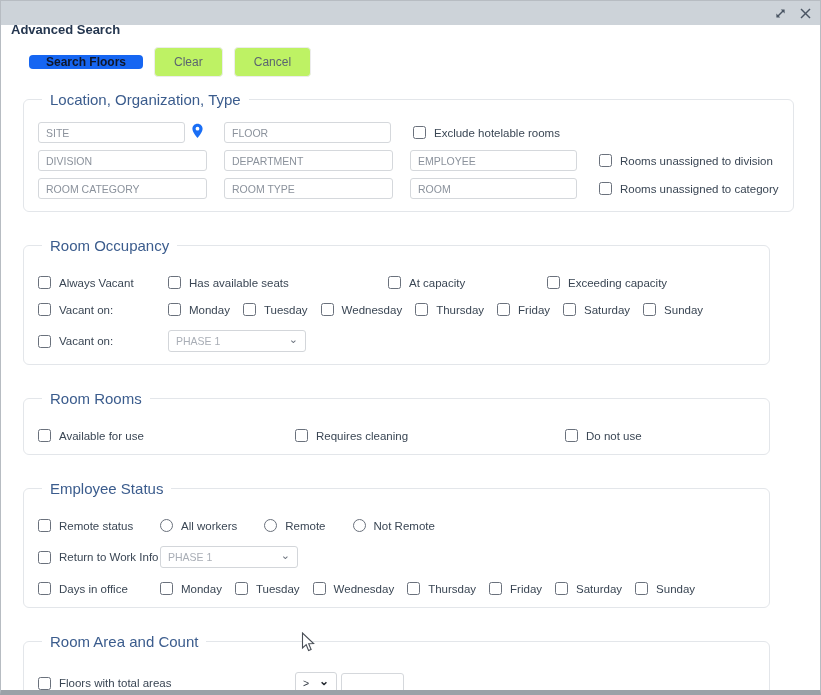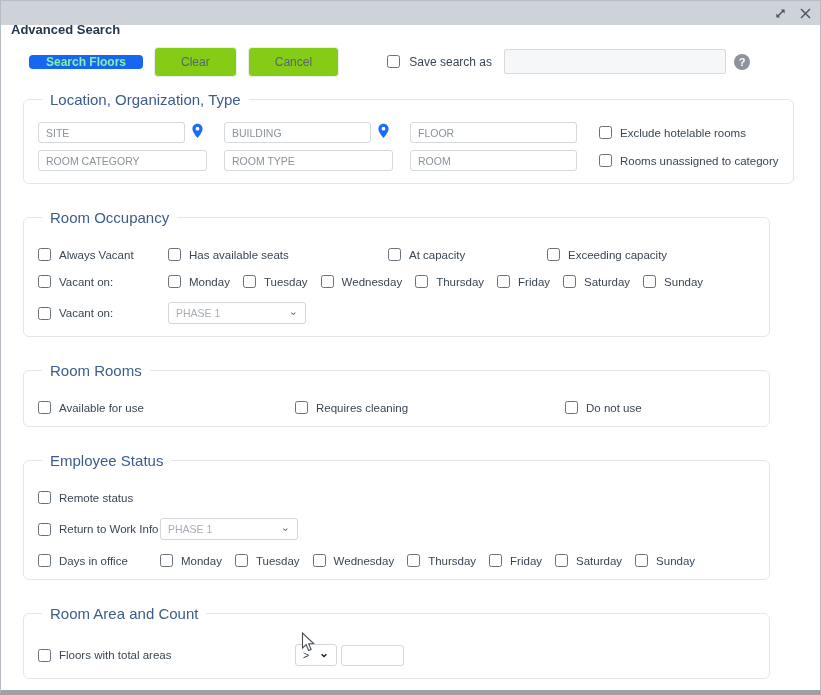--- a/index.html
+++ b/index.html
@@ -16,22 +16,22 @@
     height:24px; background:#cdd3d9; display:flex; align-items:center;
     padding:0 8px 0 10px;
   }
   .titlebar .title { font-size:13px; font-weight:bold; color:#24364f;margin-top:32px; }
   .titlebar .win-icons { margin-left:auto; display:flex; align-items:center; gap:12px; }
   .win-icon { width:13px; height:13px; display:inline-flex; align-items:center; justify-content:center; cursor:pointer; }
 
   
   .toolbar { display:flex; align-items:center; margin:23px 70px 0 28px; height:27px; }
   .btn { border:none; border-radius:4px; font-family:inherit; font-size:12px; cursor:pointer; }
-  .btn-primary { background:#1666f2; color:#86efac; padding:0 17px; font-weight:bold; }
-  .btn-plain { background:#84cc16; color:#5b6470; padding:7px 26px; margin-left:11px; border:1px solid #ececec; }
+  .btn-primary { background:#1666f2; color:#0f172a; padding:0 17px; font-weight:bold; }
+  .btn-plain { background:#bef264; color:#5b6470; padding:7px 19px; margin-left:11px; border:1px solid #ececec; }
   .save-group { margin-left:auto; display:flex; align-items:center; }
   .save-group .cb { margin-right:9px; }
   .save-label { font-size:12px; color:#3a4654; margin-right:12px; }
   .save-input { width:222px; height:25px; background:#f6f7f8; border:1px solid #d8dadd; border-radius:2px; padding:0 6px; font-family:inherit; font-size:12px; }
   .help-icon { width:16px; height:16px; margin-left:8px; border-radius:50%; background:#8d939c; color:#fff;
     font-size:11px; font-weight:bold; display:inline-flex; align-items:center; justify-content:center; cursor:pointer; }
 
   
   fieldset {
     border:1px solid #e3e6ea; border-radius:6px;
@@ -123,53 +123,52 @@
             </g>
           </svg>
       </span>
     </span>
   </div>
 
   <div class="toolbar">
     <button class="btn btn-primary">Search Floors</button>
     <button class="btn btn-plain">Clear</button>
     <button class="btn btn-plain">Cancel</button>
-    <span class="save-group">
-      <span class="cb"></span>
-      <span class="save-label">Save search as</span>
-      <input class="save-input" value="" style="">
-      <span class="help-icon">?</span>
-    </span>
   </div>
 
   <fieldset class="sect" style="margin-top:16px">
     <legend>Location, Organization, Type</legend>
     <div class="loc-row">
       <span class="loc-cell1">
         <input class="tinput" placeholder="SITE" style="">
         <span class="pin">
           <svg width="13" height="16" viewBox="0 0 13 16">
               <path d="M6.5 0.8 C3.6 0.8 1.4 3 1.4 5.8 C1.4 9.3 6.5 15 6.5 15 C6.5 15 11.6 9.3 11.6 5.8 C11.6 3 9.4 0.8 6.5 0.8 Z M6.5 7.6 A1.9 1.9 0 1 1 6.5 3.8 A1.9 1.9 0 0 1 6.5 7.6 Z" fill="#1a6ef5"></path>
             </svg>
         </span>
       </span>
-      <span class="loc-cell2">
-        <input class="tinput" placeholder="BUILDING" style="">
-        <span class="pin">
-          <svg width="13" height="16" viewBox="0 0 13 16">
-              <path d="M6.5 0.8 C3.6 0.8 1.4 3 1.4 5.8 C1.4 9.3 6.5 15 6.5 15 C6.5 15 11.6 9.3 11.6 5.8 C11.6 3 9.4 0.8 6.5 0.8 Z M6.5 7.6 A1.9 1.9 0 1 1 6.5 3.8 A1.9 1.9 0 0 1 6.5 7.6 Z" fill="#1a6ef5"></path>
-            </svg>
-        </span>
-      </span>
       <span class="loc-cell3">
         <input class="tinput" placeholder="FLOOR" style="">
       </span>
       <label class="cb-item loc-cb">
         <span class="cb"></span>
         <span class="txt">Exclude hotelable rooms</span>
+      </label>
+    </div>
+    <div class="loc-row">
+      <span class="loc-cell1">
+          <input class="tinput wide" placeholder="DIVISION" style="">
+        </span>
+      <span class="loc-cell2">
+          <input class="tinput wide" placeholder="DEPARTMENT" style="">
+        </span>
+      <span class="loc-cell3"><input class="tinput" placeholder="EMPLOYEE" style=""></span>
+      <label class="cb-item loc-cb">
+        <span class="cb"></span>
+        <span class="txt">Rooms unassigned to division</span>
       </label>
     </div>
     <div class="loc-row">
       <span class="loc-cell1">
           <input class="tinput wide" placeholder="ROOM CATEGORY" style="">
         </span>
       <span class="loc-cell2">
           <input class="tinput wide" placeholder="ROOM TYPE" style="">
         </span>
       <span class="loc-cell3"><input class="tinput" placeholder="ROOM" style=""></span>
@@ -266,20 +265,34 @@
     </div>
   </fieldset>
 
   <fieldset class="sect">
     <legend>Employee Status</legend>
     <div class="frow first">
       <label class="cb-item col-122">
         <span class="cb"></span>
         <span class="txt">Remote status</span>
       </label>
+      <span class="radios">
+        <label class="cb-item">
+            <span class="radio"></span>
+            <span class="txt">All workers</span>
+          </label>
+        <label class="cb-item">
+            <span class="radio"></span>
+            <span class="txt">Remote</span>
+          </label>
+        <label class="cb-item">
+            <span class="radio"></span>
+            <span class="txt">Not Remote</span>
+          </label>
+      </span>
     </div>
     <div class="frow">
       <label class="cb-item col-122">
         <span class="cb"></span>
         <span class="txt">Return to Work Info</span>
       </label>
       <span class="select phase-select">
         <span class="val-muted">PHASE 1</span>
         <span class="chev">⌄</span>
       </span>

